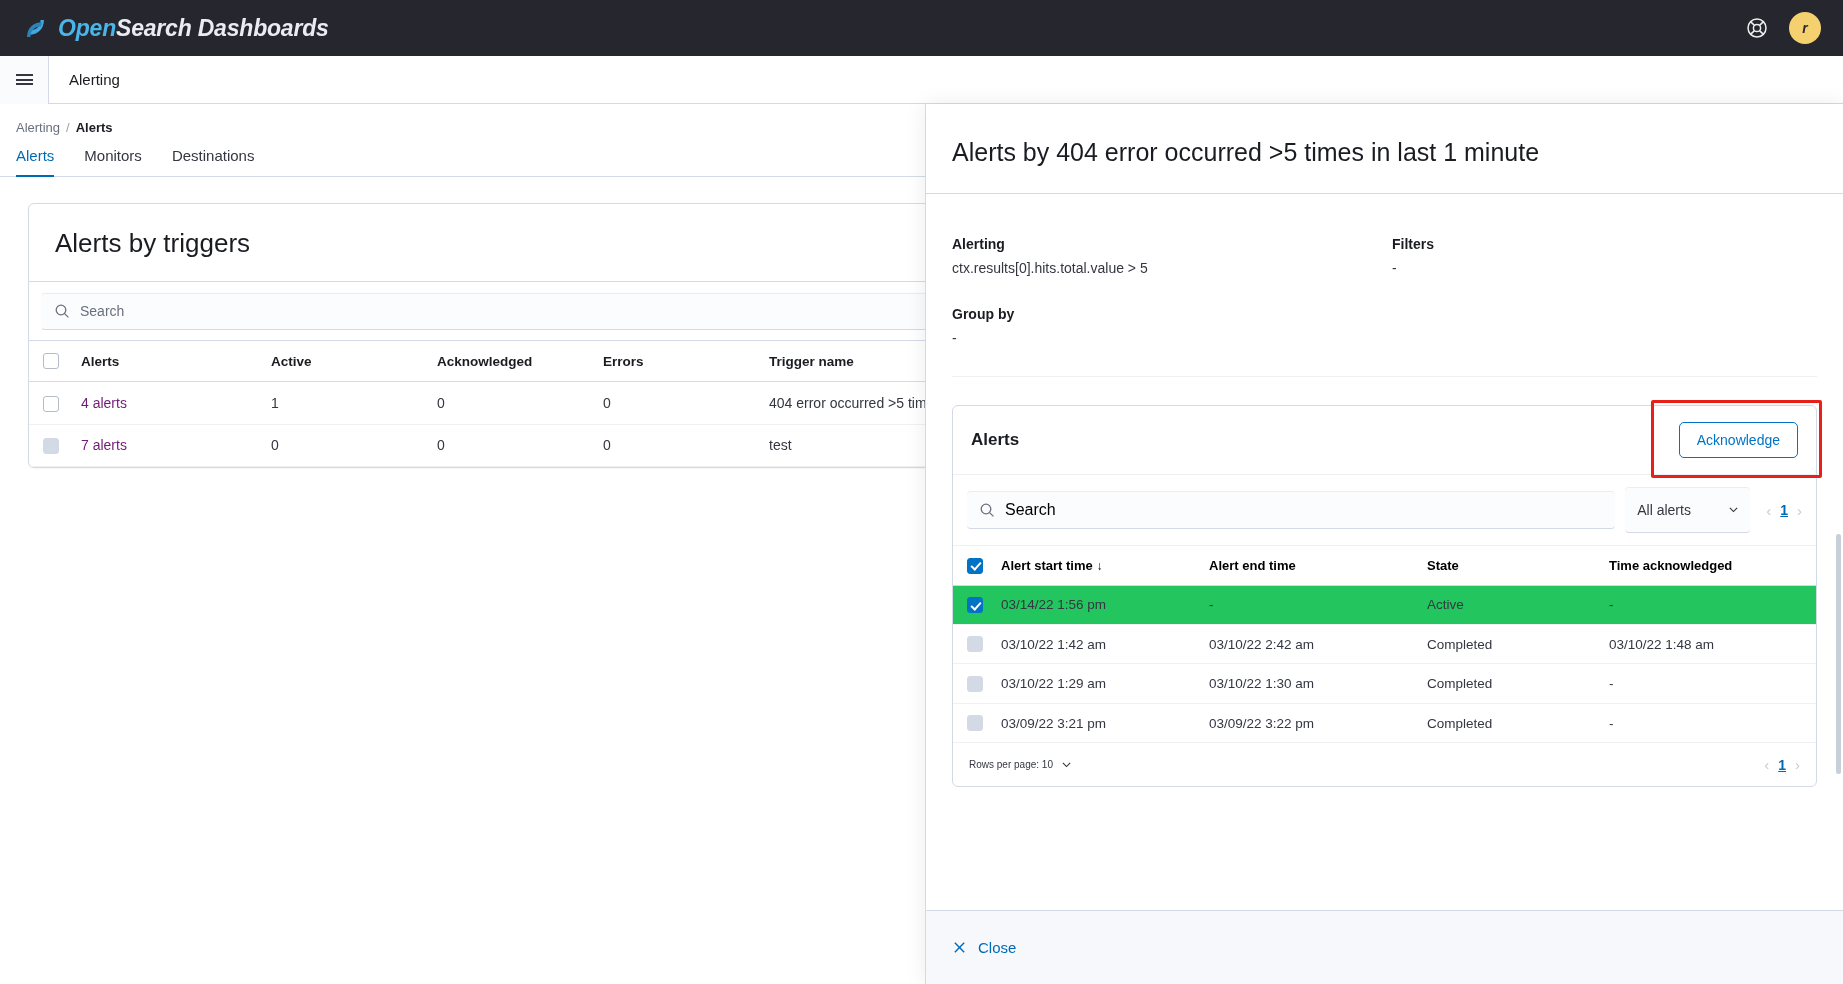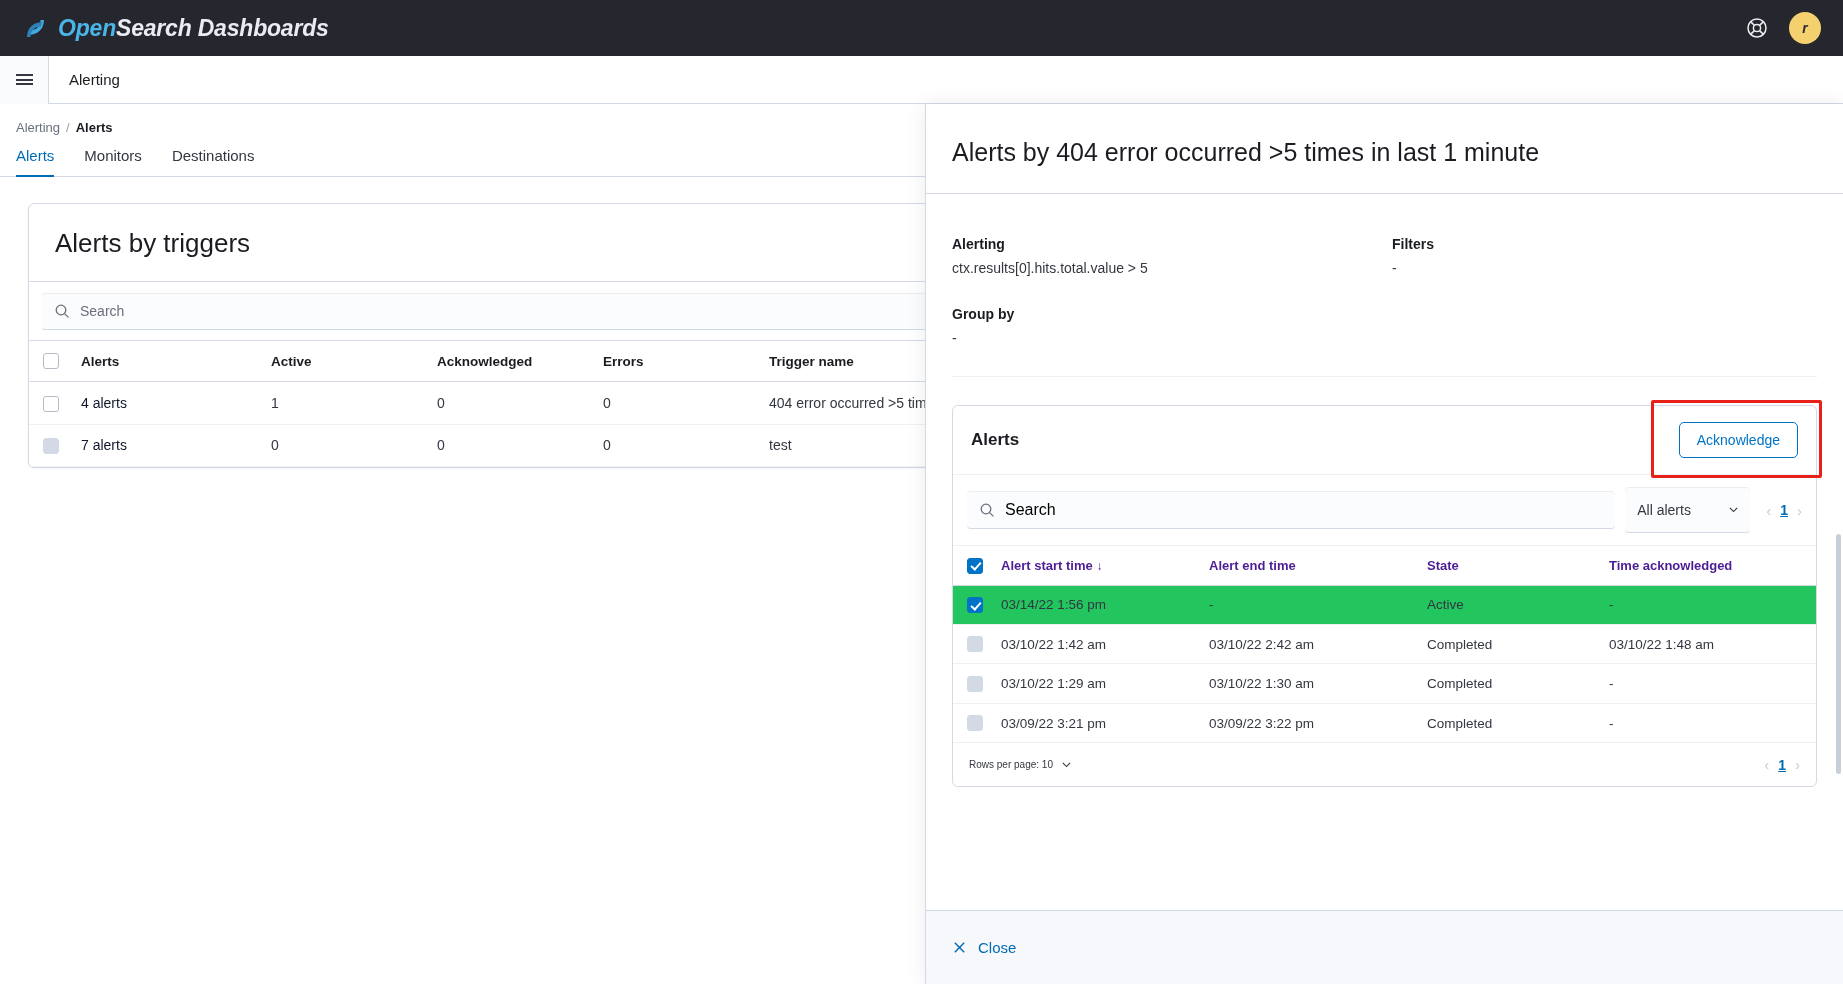--- a/index.html
+++ b/index.html
@@ -78,21 +78,21 @@
     text-align: left; font-size: 13.5px; font-weight: 700; color: #1a1c21;
     padding: 12px 8px; border-top: 1px solid #d3dae6; border-bottom: 1px solid #d3dae6;
   }
   table.lt td {
     font-size: 14px; color: #343741; padding: 12px 8px;
     border-bottom: 1px solid #eef0f3;
   }
   .c-chk { width: 44px; padding-left: 14px !important; }
   .c-alerts { width: 190px; }
   .c-num { width: 166px; }
-  .link { color: #0f172a; cursor: pointer; text-align: center; }
+  .link { color: #701a75; cursor: pointer; text-align: center; }
 
   .cb {
     width: 16px; height: 16px; border-radius: 3px; border: 1px solid #b6bcc7;
     background: #fff; display: inline-block; vertical-align: middle; cursor: pointer;
   }
   .cb.disabled { background: #d3dae6; border-color: #d3dae6; }
   .cb.checked {
     background: #0073c6; border-color: #0073c6; position: relative;
   }
   .cb.checked::after {
@@ -151,21 +151,21 @@
     background: #fbfcfd; border-bottom: 1px solid #d3dae6;
     box-shadow: 0 1px 0 0 rgba(0,0,0,.06) inset; font-size: 14px; color: #343741;
     cursor: pointer;
   }
   .pager { display: flex; align-items: center; gap: 9px; padding-left: 6px; }
   .pg-arrow { color: #c6cbd4; font-size: 15px; cursor: pointer; }
   .pg-num { color: #006bb4; font-size: 14px; font-weight: 700; text-decoration: underline; cursor: pointer; }
 
   table.at { width: 100%; border-collapse: collapse; }
   table.at th {
-    text-align: left; font-size: 13px; font-weight: 700; color: #4c1d95;
+    text-align: left; font-size: 13px; font-weight: 700; color: #000000;
     padding: 11px 8px; border-top: 1px solid #eef0f3; border-bottom: 1px solid #d3dae6;
   }
   table.at td {
     font-size: 13.5px; color: #343741; padding: 11px 8px;
     border-bottom: 1px solid #eef0f3;
   }
   table.at tr.selected td { background: #22c55e; }
   .a-chk { width: 40px; padding-left: 14px !important; }
   .a-start { width: 208px; }
   .a-end { width: 218px; }

